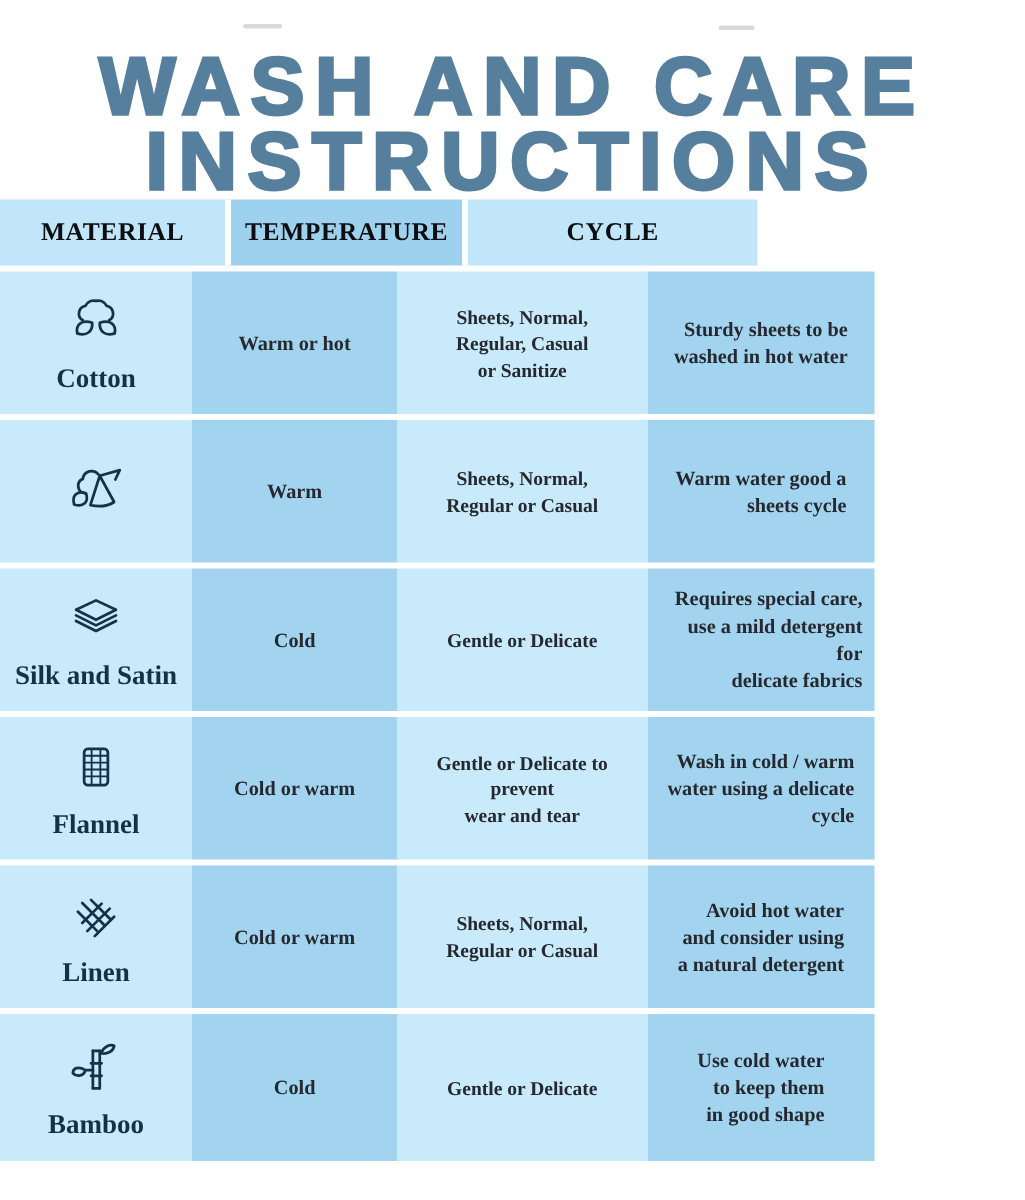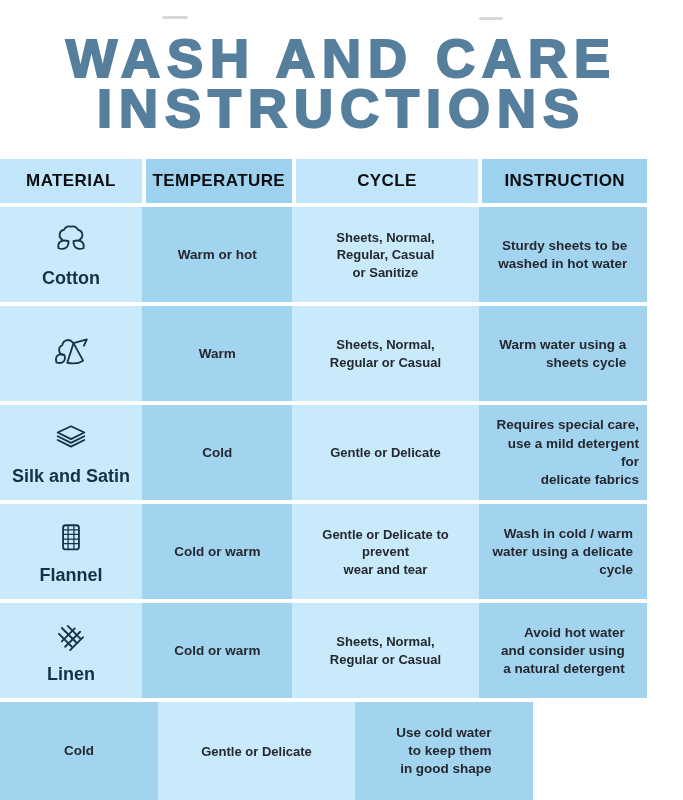--- a/index.html
+++ b/index.html
@@ -10,21 +10,21 @@
   *{box-sizing:border-box;margin:0;padding:0;}
   html,body{width:683px;height:800px;overflow:hidden;background:#ffffff;}
   body{font-family:"Liberation Sans",sans-serif;position:relative;}
   .dash{position:absolute;height:3px;border-radius:2px;background:#9b9b9b;opacity:.38;}
   .dash1{left:162px;top:16px;width:26px;}
   .dash2{left:479px;top:17px;width:24px;}
   .title{margin-top:34px;text-align:center;color:var(--title);
          font-weight:bold;font-size:54px;line-height:.92;letter-spacing:7px;
          -webkit-text-stroke:2.2px var(--title);}
   .title span{display:block;}
-  .table{margin-top:26px;width:647px;}
+  .table{margin-top:0;width:583px;font-family:Liberation Serif, serif;}
   .thead{display:flex;height:44px;}
   .th{display:flex;align-items:center;justify-content:center;
       font-size:17px;font-weight:bold;letter-spacing:.4px;color:var(--header-text);}
   .th1{width:150px;background:var(--header-light);}
   .th2{width:158px;background:var(--header-dark);border-left:4px solid #fbfeff;}
   .th3{width:197px;background:var(--header-light);border-left:4px solid #fbfeff;}
   .th4{width:178px;background:var(--header-dark);border-left:4px solid #fbfeff;}
   .row{display:flex;height:95px;margin-top:4px;}
   .row:last-child{height:98px;}
   .cell{display:flex;flex-direction:column;align-items:center;justify-content:center;
@@ -50,21 +50,20 @@
 <h1 class="title">
   <span>WASH AND CARE</span>
   <span>INSTRUCTIONS</span>
 </h1>
 
 <div class="table">
   <div class="thead">
     <div class="th th1">MATERIAL</div>
     <div class="th th2">TEMPERATURE</div>
     <div class="th th3">CYCLE</div>
-    <div class="th th4">INSTRUCTION</div>
   </div>
 
   <div class="row">
     <div class="cell c-mat">
       <span class="icon">
         <svg viewBox="0 0 48 48">
           <path d="M13.5 21 A6.2 6.2 0 0 1 15.5 9.5 A7.5 7.5 0 0 1 24 5.5 A7.5 7.5 0 0 1 32.5 9.5 A6.2 6.2 0 0 1 34.5 21"></path>
           <path d="M21 23 C13 20.5 7.5 24 9 31.5 C16.5 34 21.5 30 21 23 Z"></path>
           <path d="M27 23 C35 20.5 40.5 24 39 31.5 C31.5 34 26.5 30 27 23 Z"></path>
         </svg>
@@ -86,21 +85,21 @@
           <path d="M15 25 A6 6 0 0 1 13.5 13.5 A7 7 0 0 1 26 10"></path>
           <path d="M16 25 C8.5 22.5 4.5 27 6.5 34 C14 36.5 18.5 32 16 25 Z"></path>
           <path d="M27 11 L38.5 32 Q31 37 19.5 34.5 Z"></path>
           <path d="M27 11 L43 6.5 L39.5 14"></path>
         </svg>
       </span>
     </div>
     <div class="cell c-temp">Warm</div>
     <div class="cell c-cycle">Sheets, Normal,
 Regular or Casual</div>
-    <div class="cell c-instr">Warm water using a
+    <div class="cell c-instr">Warm water good a
 sheets cycle</div>
   </div>
 
   <div class="row">
     <div class="cell c-mat">
       <span class="icon">
         <svg viewBox="0 0 48 48">
           <path d="M24 7.5 L40 15 L24 23 L8 15 Z"></path>
           <path d="M8 19.5 L24 27.5 L40 19.5"></path>
           <path d="M8 24 L24 32 L40 24"></path>
@@ -146,19 +145,31 @@
     </div>
     <div class="cell c-temp">Cold or warm</div>
     <div class="cell c-cycle">Sheets, Normal,
 Regular or Casual</div>
     <div class="cell c-instr">Avoid hot water
 and consider using
 a natural detergent</div>
   </div>
 
   <div class="row">
+    <div class="cell c-mat">
+      <span class="icon">
+        <svg viewBox="0 0 48 48">
+          <path d="M21.5 9 V39 M27 9 V39"></path>
+          <path d="M20 19 H28.5 M20 29 H28.5 M21.5 9 H27 M21.5 39 H27"></path>
+          <path d="M28 11 C30 5.5 35.5 3.5 38.5 5 C38 9.5 33 12 28 11 Z"></path>
+          <path d="M21.5 24.5 L15.5 24.5"></path>
+          <path d="M15.5 24.5 C9.5 21 5.5 23 5.5 27 C9 30.5 14.5 29 15.5 24.5 Z"></path>
+        </svg>
+      </span>
+      <span class="mat-label">Bamboo</span>
+    </div>
     <div class="cell c-temp">Cold</div>
     <div class="cell c-cycle">Gentle or Delicate</div>
     <div class="cell c-instr">Use cold water
 to keep them
 in good shape</div>
   </div>
 </div>
 
 </body></html>

